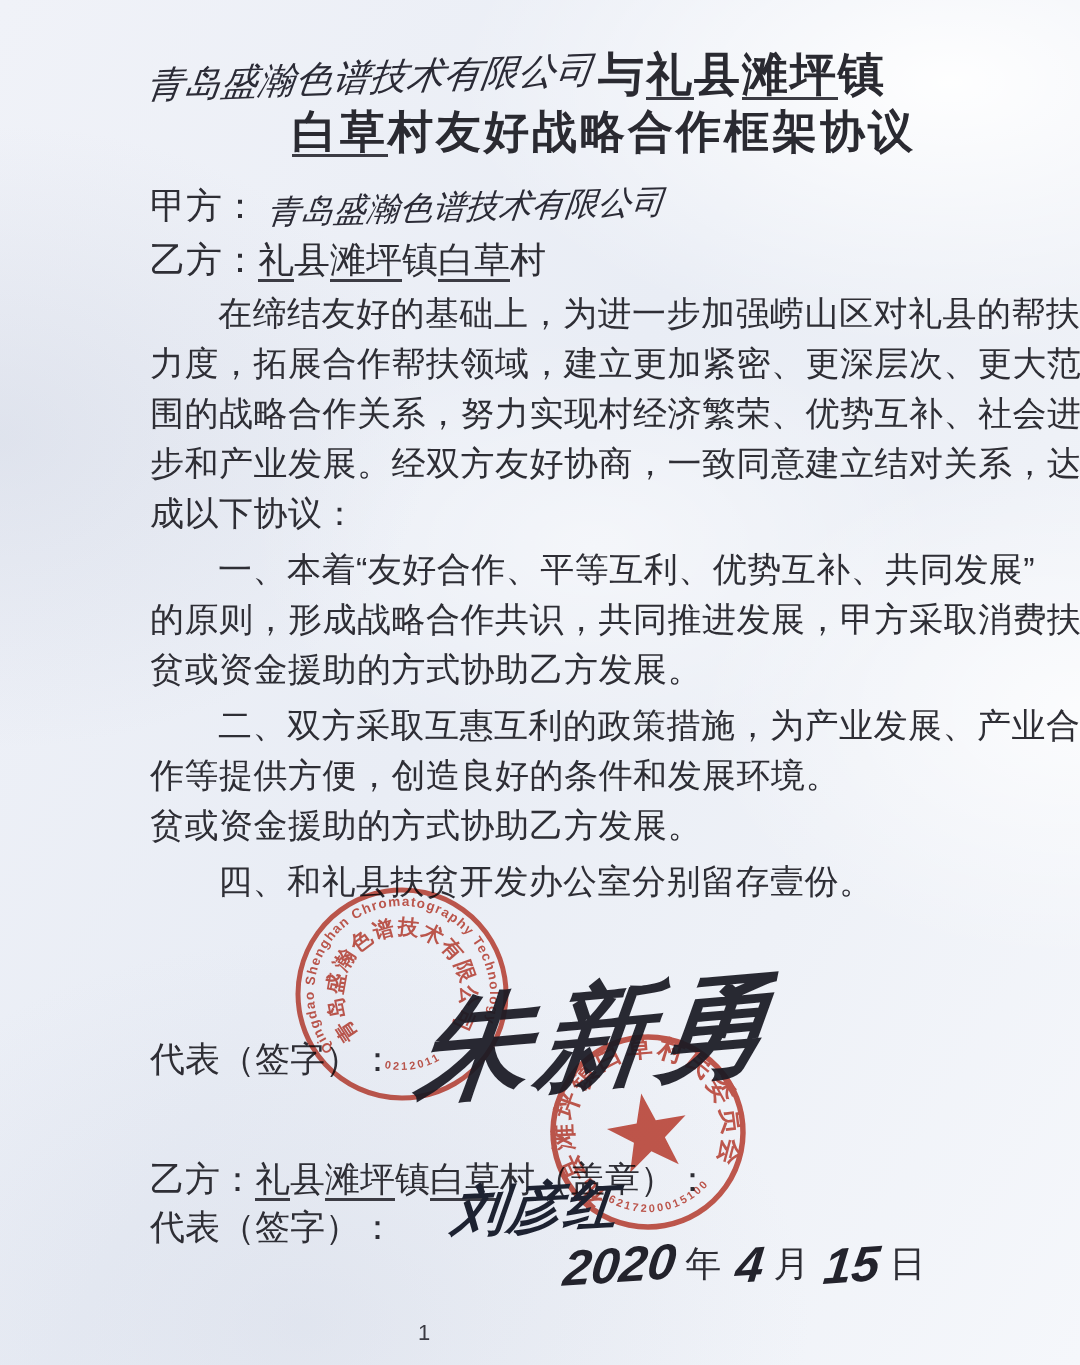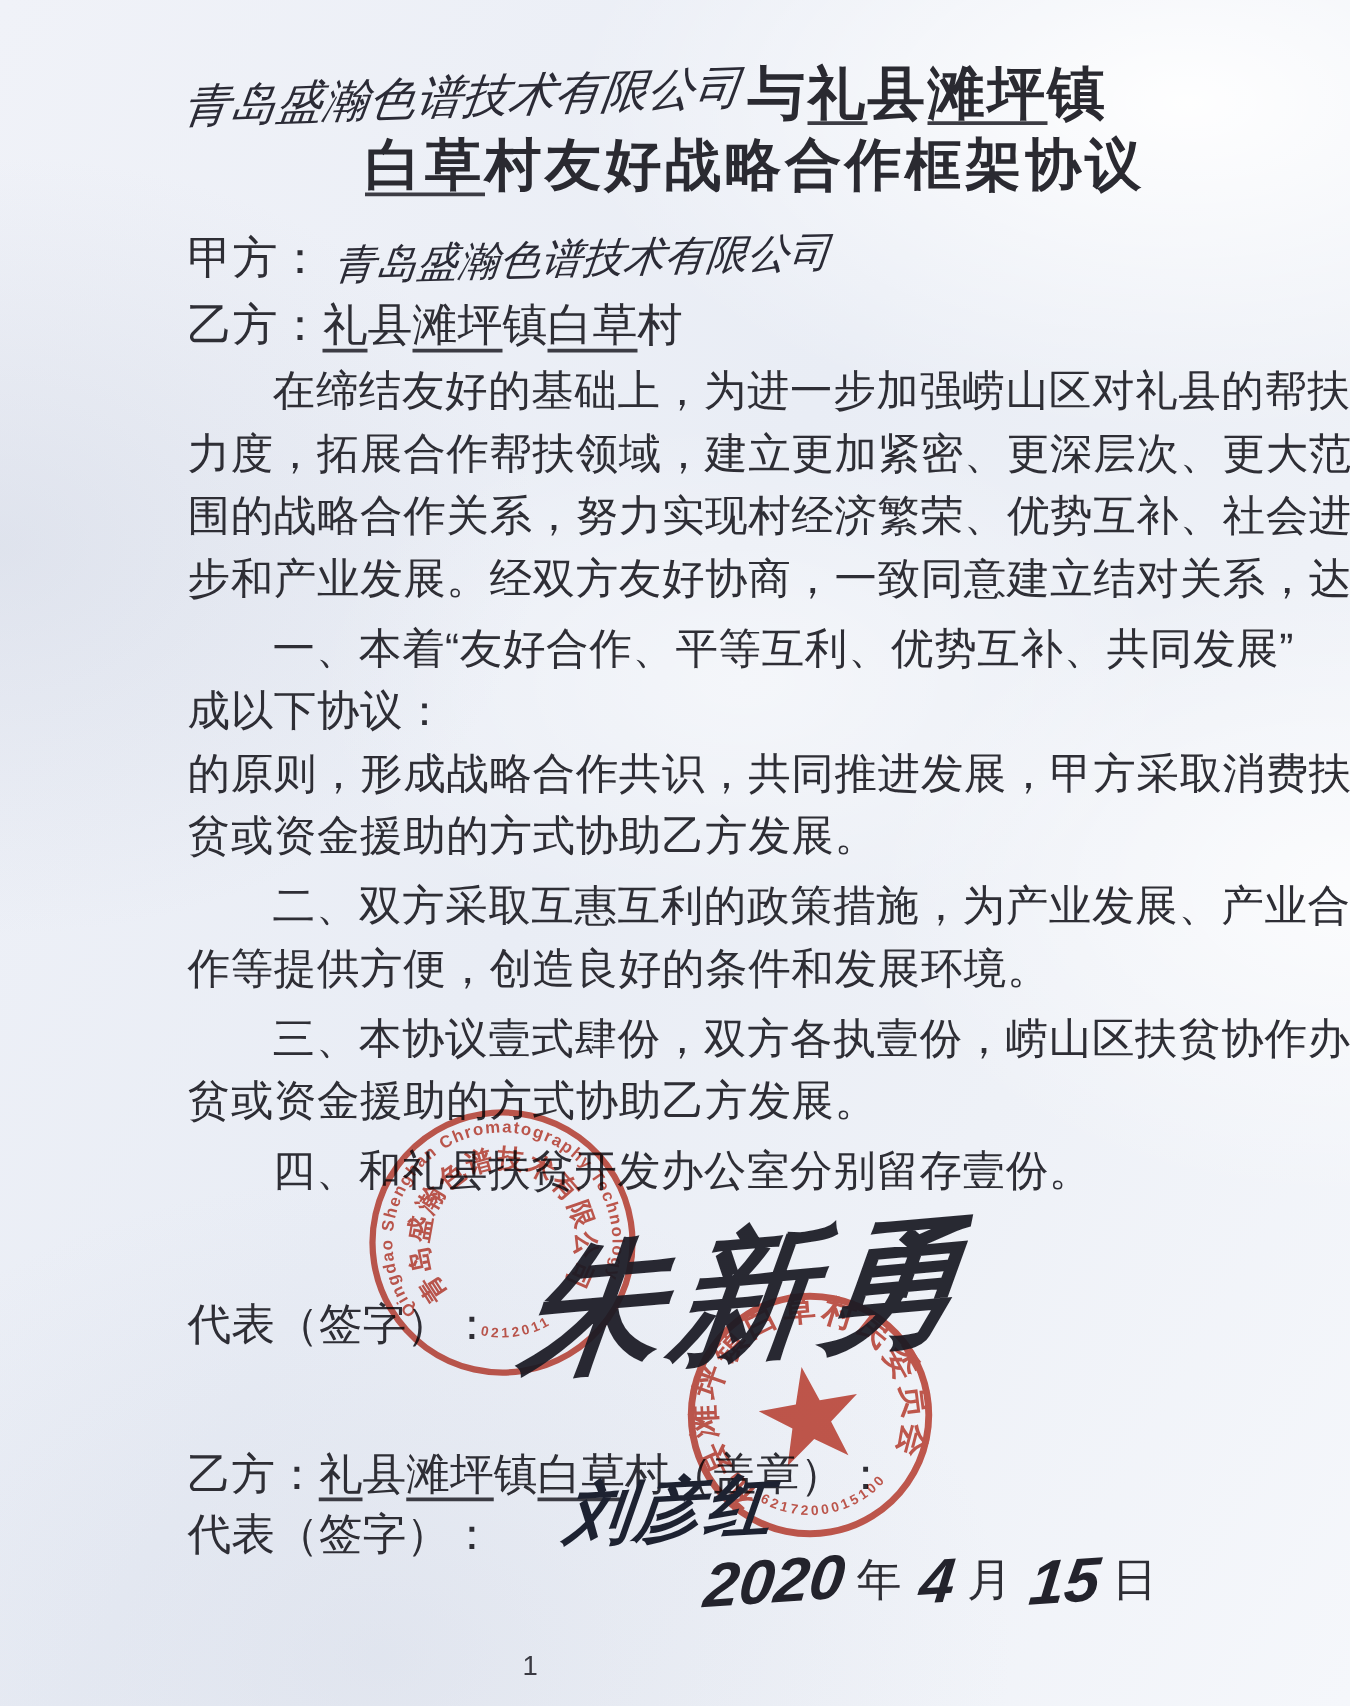--- a/index.html
+++ b/index.html
@@ -68,27 +68,26 @@
   <div class="title2"><span class="u">白草</span><span>村友好战略合作框架协议</span></div>
 
   <div class="party party-a"><span>甲方：</span><span class="hw">青岛盛瀚色谱技术有限公司</span></div>
   <div class="party party-b"><span>乙方：</span><span class="u">礼</span><span>县</span><span class="u">滩坪</span><span>镇</span><span class="u">白草</span><span>村</span></div>
 
   <div class="bodytext">
       <div class="line indent">在缔结友好的基础上，为进一步加强崂山区对礼县的帮扶</div>
       <div class="line">力度，拓展合作帮扶领域，建立更加紧密、更深层次、更大范</div>
       <div class="line">围的战略合作关系，努力实现村经济繁荣、优势互补、社会进</div>
       <div class="line">步和产业发展。经双方友好协商，一致同意建立结对关系，达</div>
+      <div class="line">成以下协议：</div>
       <div class="line indent gap">一、本着“友好合作、平等互利、优势互补、共同发展”</div>
-      <div class="line">成以下协议：</div>
       <div class="line">的原则，形成战略合作共识，共同推进发展，甲方采取消费扶</div>
       <div class="line">贫或资金援助的方式协助乙方发展。</div>
       <div class="line indent gap">二、双方采取互惠互利的政策措施，为产业发展、产业合</div>
       <div class="line">作等提供方便，创造良好的条件和发展环境。</div>
-      <div class="line indent gap">三、本协议壹式肆份，双方各执壹份，崂山区扶贫协作办</div>
       <div class="line">贫或资金援助的方式协助乙方发展。</div>
       <div class="line indent gap">四、和礼县扶贫开发办公室分别留存壹份。</div>
     </div>
 
   <div class="sig sig-a-rep"><span>代表（签字）：</span></div>
   <div class="signature sign-a">朱新勇</div>
 
   <div class="sig sig-b-seal"><span>乙方：</span><span class="u">礼</span><span>县</span><span class="u">滩坪</span><span>镇</span><span class="u">白草</span><span>村（盖章）：</span></div>
   <div class="sig sig-b-rep"><span>代表（签字）：</span></div>
   <div class="signature sign-b">刘彦红</div>

